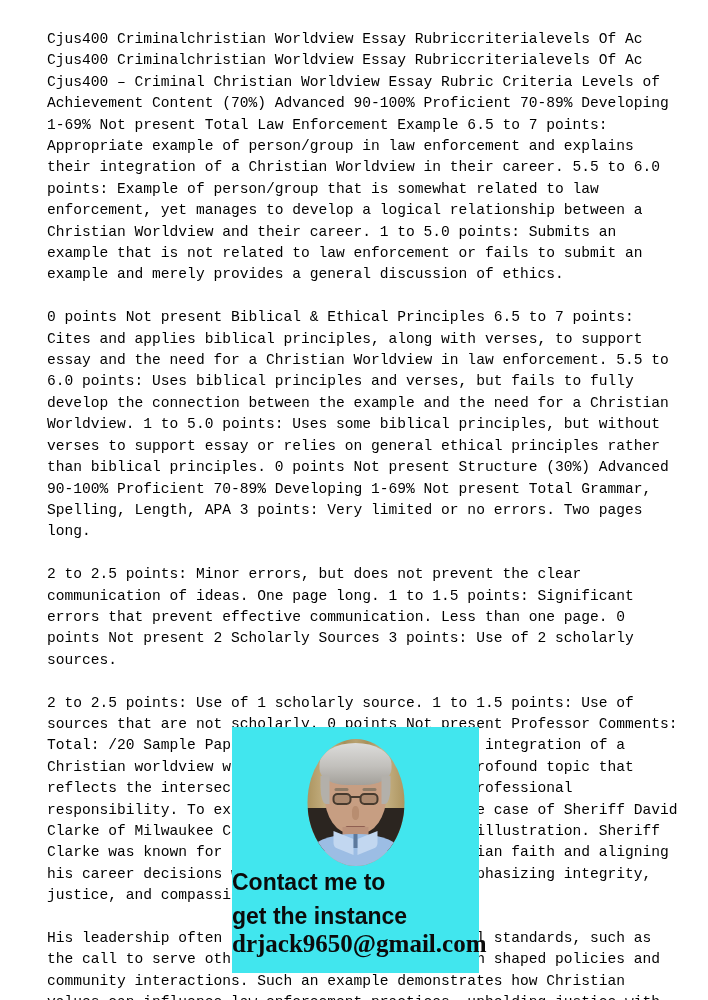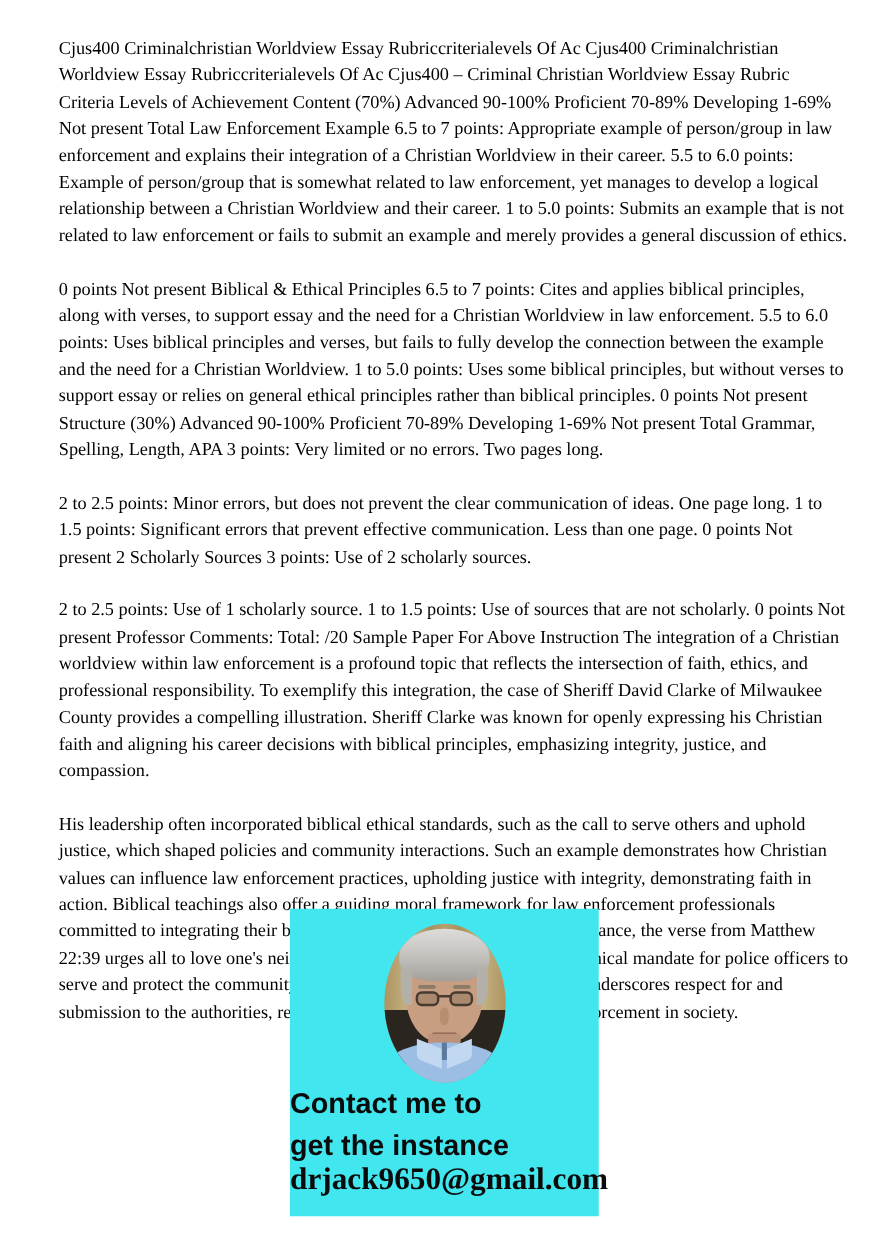--- a/index.html
+++ b/index.html
@@ -14,21 +14,21 @@
   .doc-text {
     position: absolute;
     left: 47px;
     top: 29px;
     width: 632px;
     color: #000000;
     font-size: 14.6px;
     line-height: 21.4px;
     text-align: left;
   }
-  .doc-text p { margin: 0 0 21.4px 0; }
+  .doc-text p { margin: 0 0 21.4px 0; font-family: Liberation Mono, monospace; }
 
   
   .contact-overlay {
     position: absolute;
     left: 232px;
     top: 727px;
     width: 247px;
     height: 246px;
     background: #41e6ee;
   }

